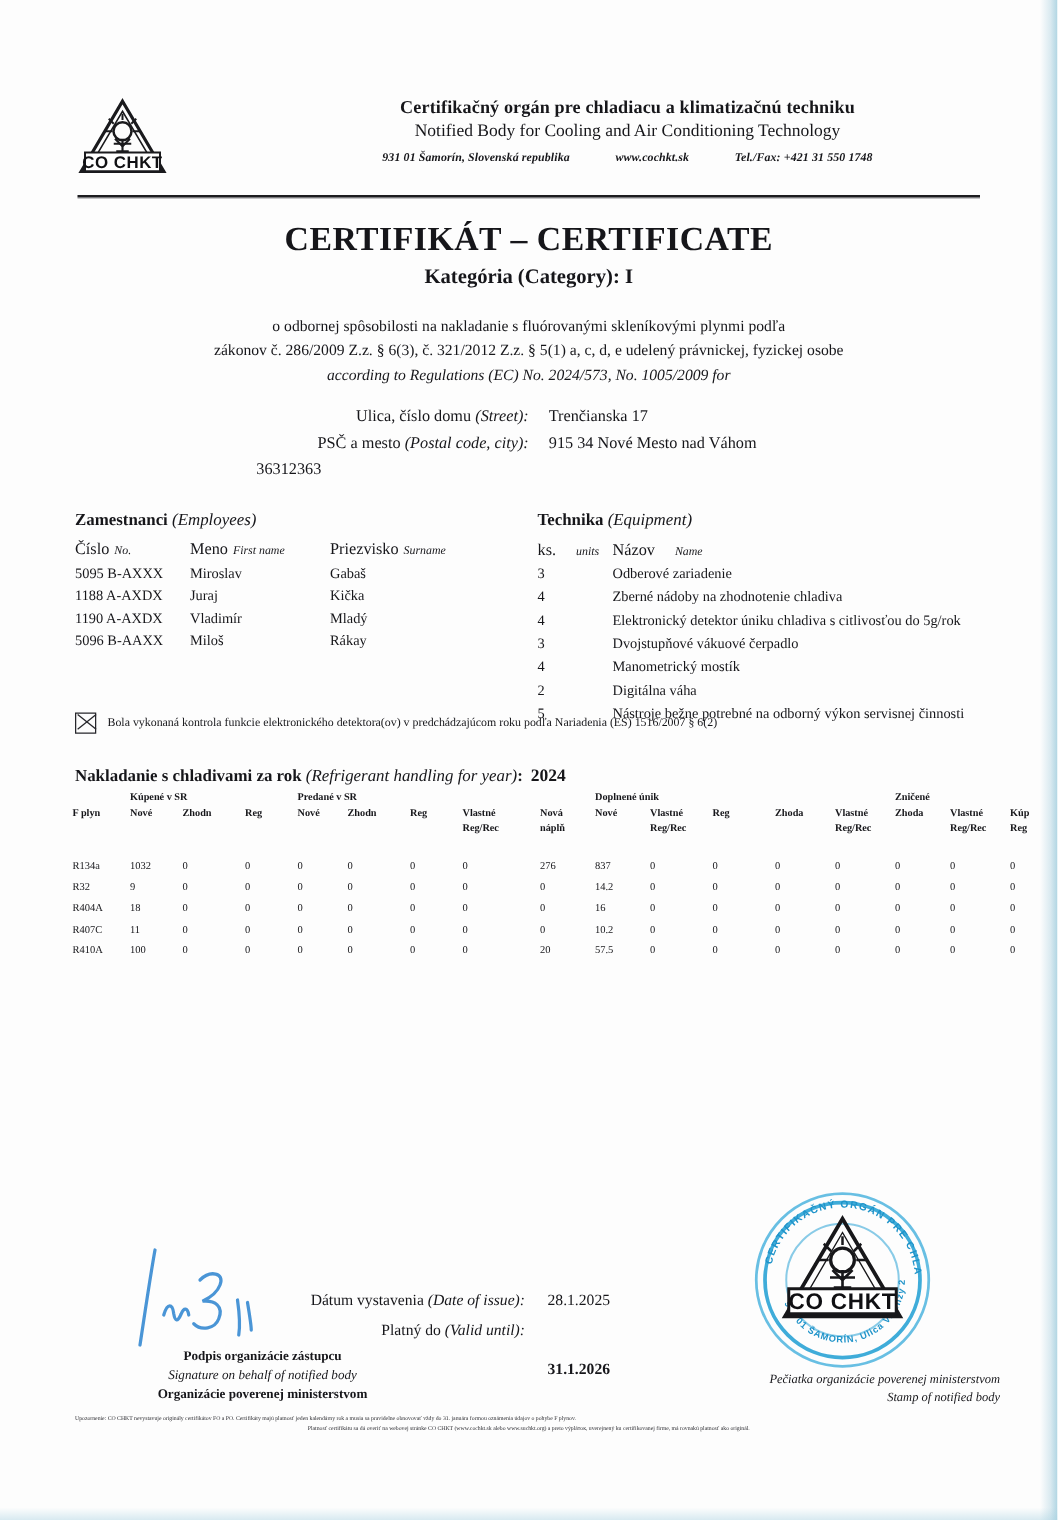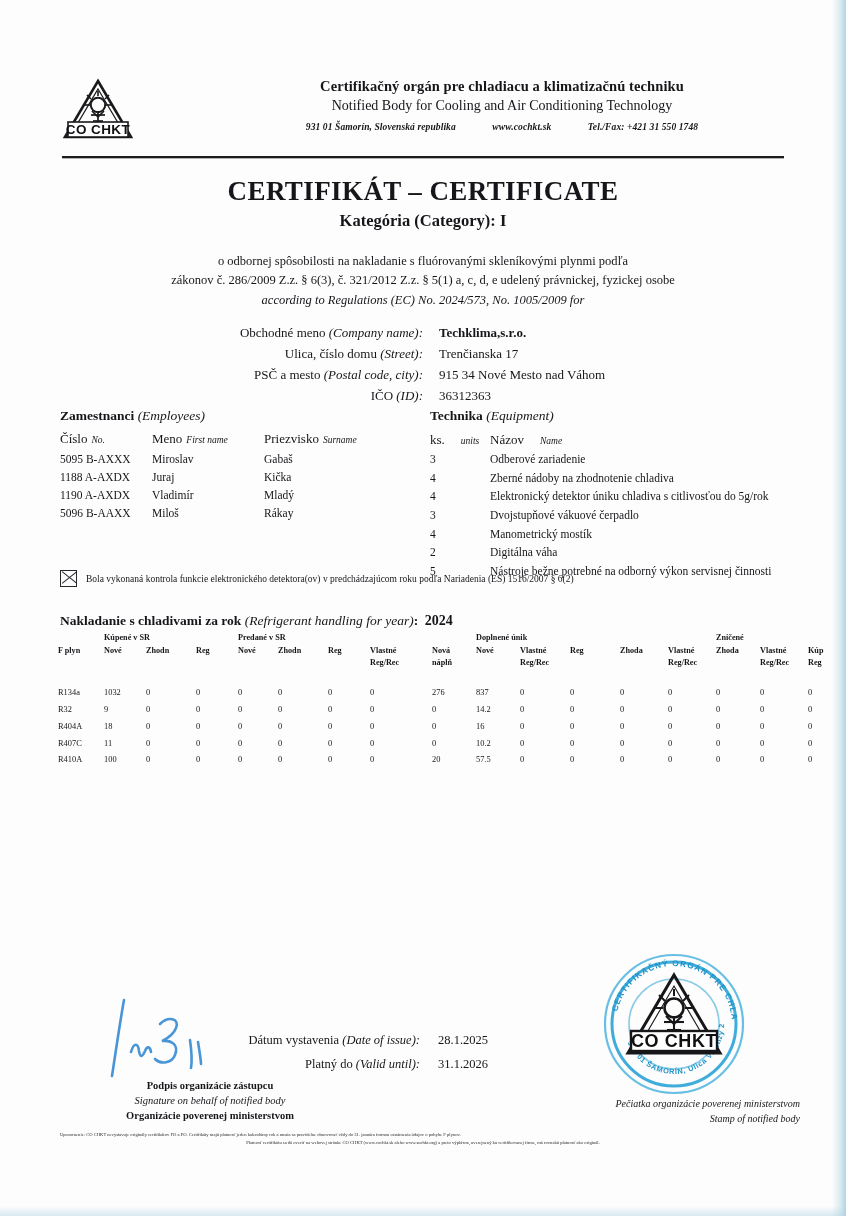--- a/index.html
+++ b/index.html
@@ -224,21 +224,21 @@
   .dates {
     position: absolute;
     left: 205px; top: 1029px; width: 330px;
     font-size: 12.5px;
     line-height: 1.9;
   }
   .dates .row { display: flex; }
   .dates .lab { width: 215px; text-align: right; padding-right: 18px; white-space: nowrap; }
   .dates .lab .en { font-style: italic; }
   .dates .val { white-space: nowrap; }
-  .dates .val.b { font-weight: normal; }
+  .dates .val.b { font-weight: bold; margin-top: 31px; }
 
   .sig-caption {
     position: absolute;
     left: 60px; top: 1078px; width: 300px;
     text-align: center;
     font-size: 10.5px;
     line-height: 1.45;
   }
   .sig-caption .b { font-weight: bold; }
   .sig-caption .it { font-style: italic; }
@@ -319,33 +319,28 @@
   <div class="subtitle">Kategória (Category): I</div>
 
   <div class="legal-block">
     <div>o odbornej spôsobilosti na nakladanie s fluórovanými skleníkovými plynmi podľa</div>
     <div>zákonov č. 286/2009 Z.z. § 6(3), č. 321/2012 Z.z. § 5(1) a, c, d, e udelený právnickej, fyzickej osobe</div>
     <div class="it">according to Regulations (EC) No. 2024/573, No. 1005/2009 for</div>
   </div>
 
   <div class="company" id="company-rows">
       <div class="row">
-        <div class="lab"><span>Obchodné meno </span><span class="en">(Company name):</span></div>
-        <div class="val b">Techklima,s.r.o.</div>
-      </div>
-      <div class="row">
         <div class="lab"><span>Ulica, číslo domu </span><span class="en">(Street):</span></div>
         <div class="val">Trenčianska 17</div>
       </div>
       <div class="row">
         <div class="lab"><span>PSČ a mesto </span><span class="en">(Postal code, city):</span></div>
         <div class="val">915 34 Nové Mesto nad Váhom</div>
       </div>
       <div class="row">
-        <div class="lab"><span>IČO </span><span class="en">(ID):</span></div>
         <div class="val">36312363</div>
       </div>
     </div>
 
   <div class="employees">
     <div class="sec-h">
       <span>Zamestnanci</span>
       <span class="en">(Employees)</span>
     </div>
     <div class="emp-head">

